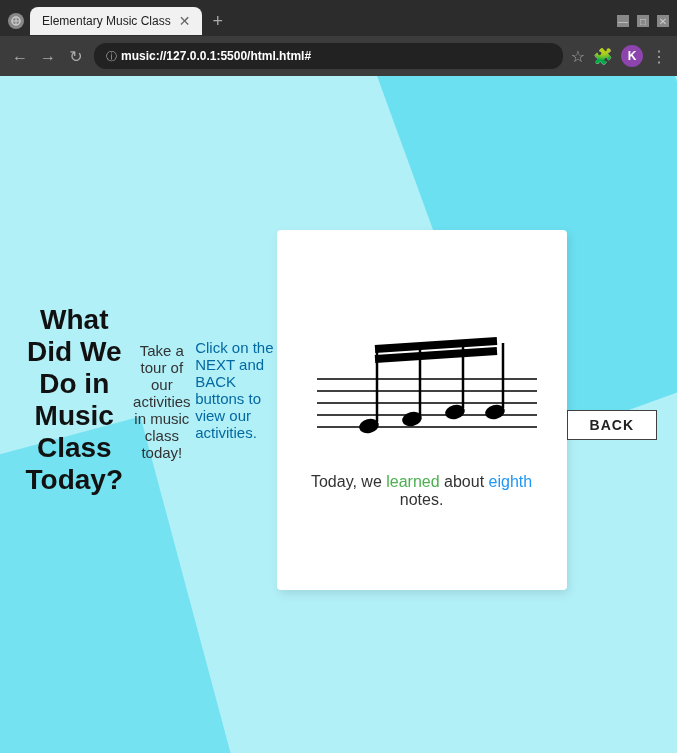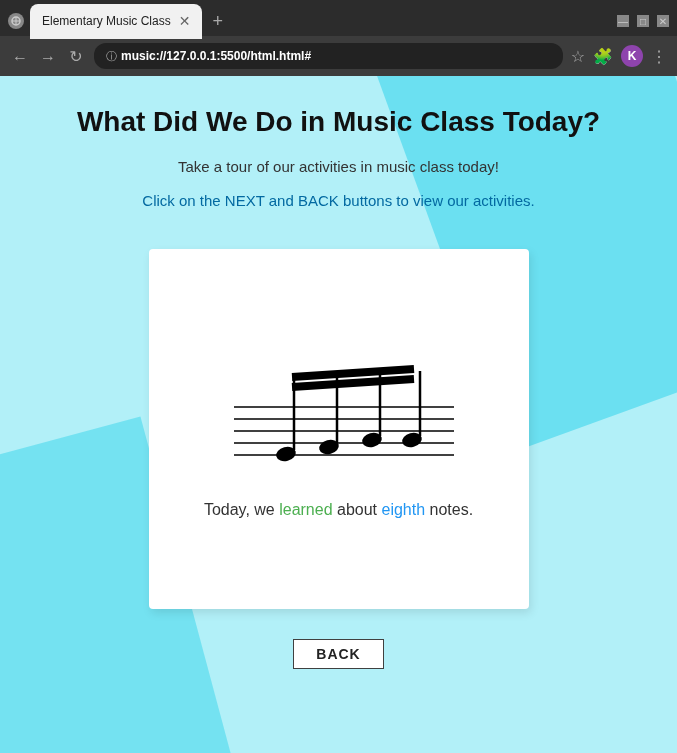--- a/index.html
+++ b/index.html
@@ -38,21 +38,21 @@
 
     .tab {
       display: flex;
       align-items: center;
       background: #f1f1f1;
       border-radius: 8px 8px 0 0;
       padding: 4px 12px;
       font-size: 12px;
       color: #222;
       max-width: 200px;
-      height: 35px;
+      height: 28px;
     }
 
     .tab-title {
       font-size: 12px;
       white-space: nowrap;
       overflow: hidden;
       text-overflow: ellipsis;
     }
 
     .tab-close {
@@ -161,21 +161,21 @@
       align-items: center;
       justify-content: center;
       font-weight: bold;
     }
 
     
     .page-content {
       background: #b2f0f8;
       min-height: calc(100vh - 76px);
       display: flex;
-      flex-direction: column;
+      flex-direction: row;
       align-items: center;
       padding: 30px 20px 40px;
       position: relative;
       overflow: hidden;
     }
 
     
     .page-content::before {
       content: '';
       position: absolute;

